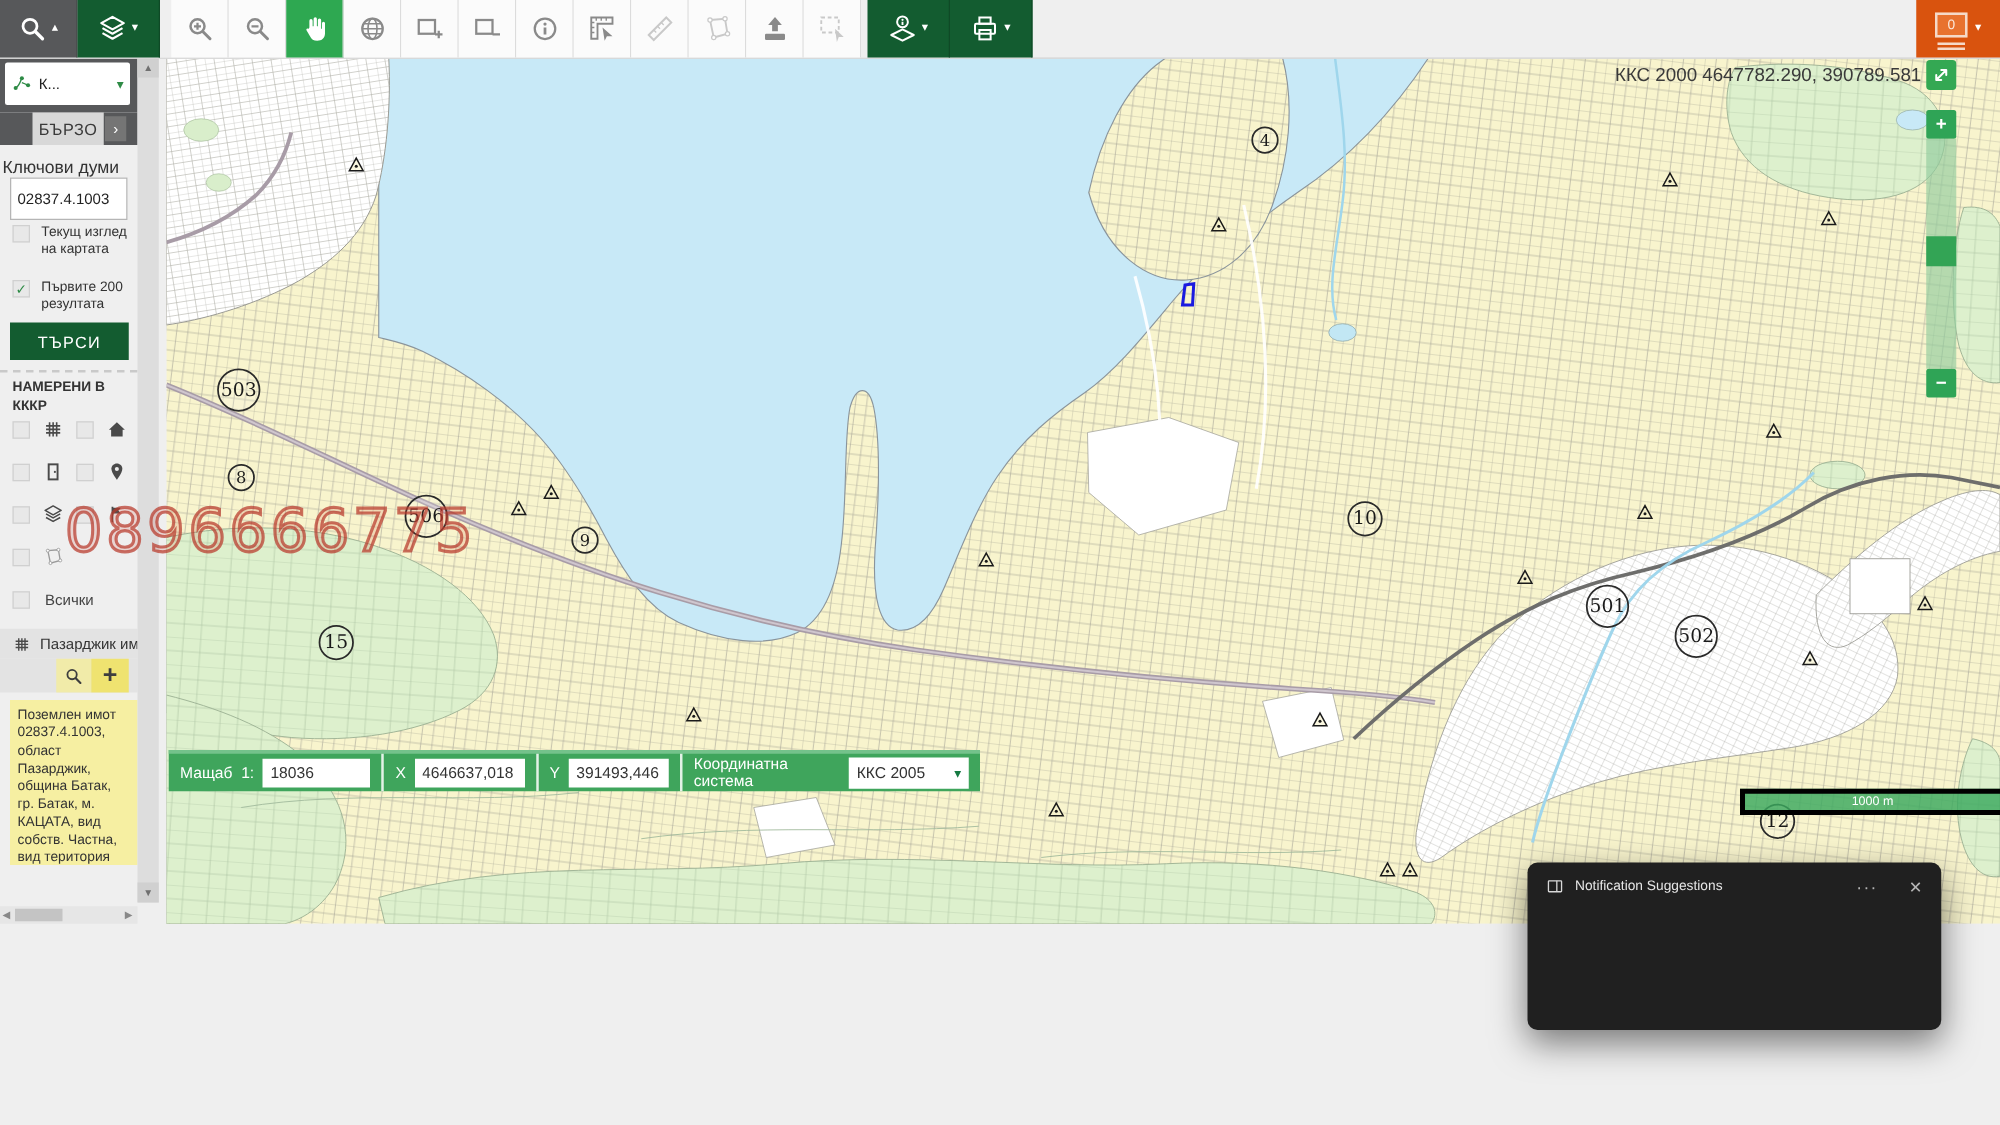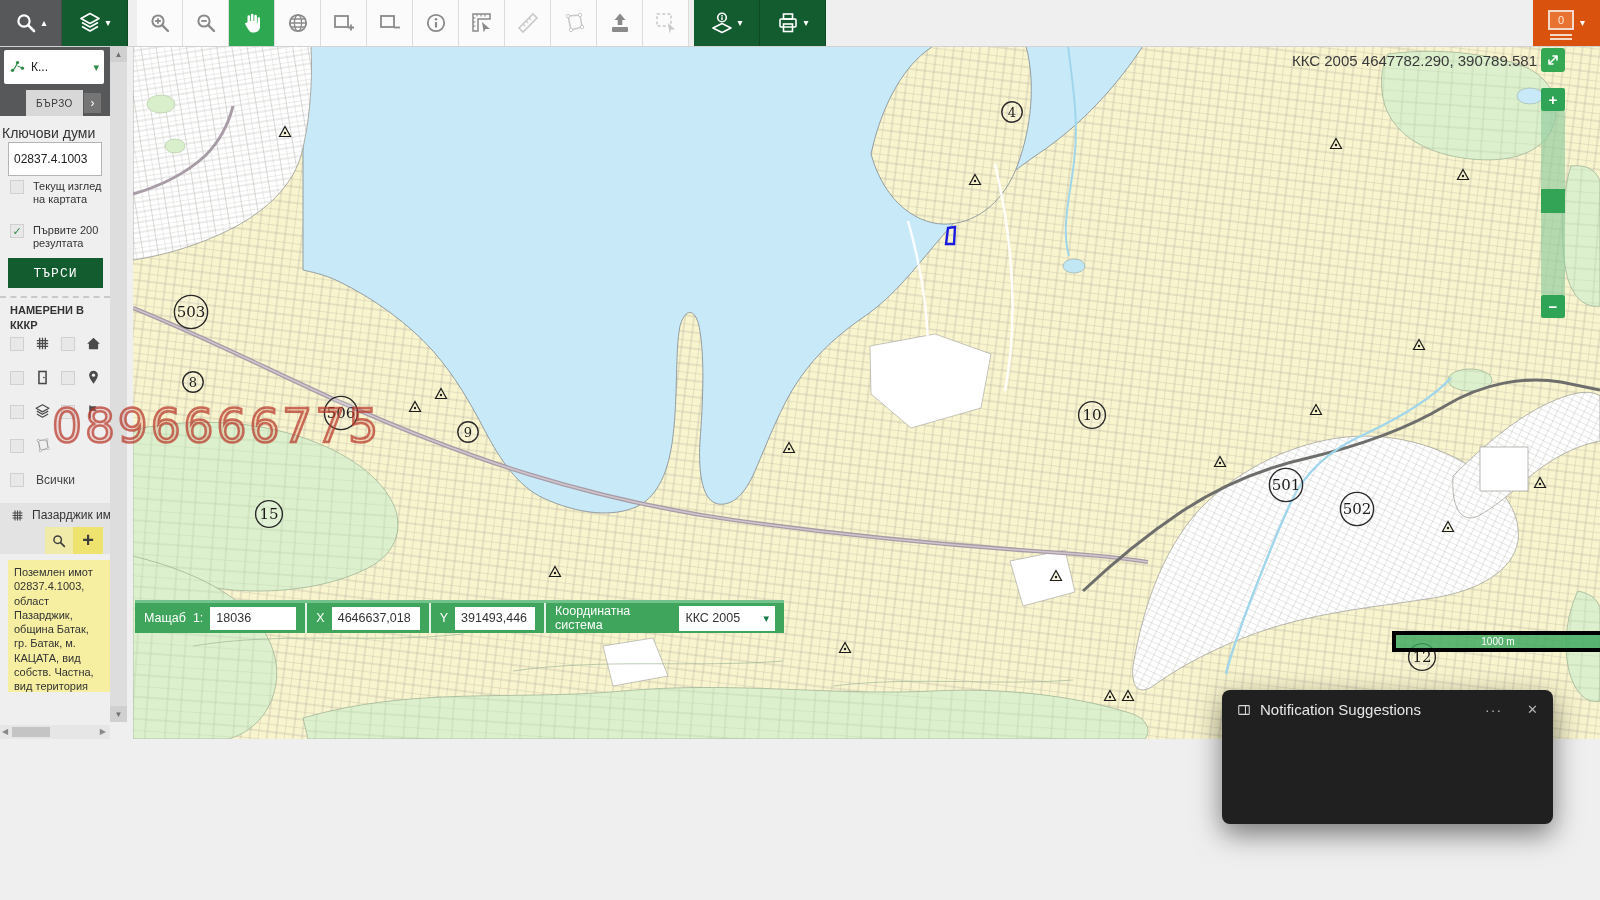--- a/index.html
+++ b/index.html
@@ -35,33 +35,33 @@
   
   .sidebar{position:absolute;left:0;top:46px;width:133px;height:693px;background:#EFEFEF;z-index:10;font-size:11px;}
   .sb-combo-wrap{position:absolute;left:0;top:0;width:110px;height:44px;background:#57585A;}
   .sb-combo{position:absolute;left:4px;top:4px;width:100px;height:34px;background:#FFF;border-radius:2px;
             display:flex;align-items:center;gap:5px;padding:0 5px;box-sizing:border-box;cursor:pointer;}
   .sb-combo .ic{width:17px;height:17px;color:#2E8B46;flex:none;}
   .sb-combo .txt{font-size:12px;color:#222;flex:1;}
   .sb-combo .gcar{color:#2E8B46;font-size:11px;}
   .sb-tabrow{position:absolute;left:0;top:44px;width:110px;height:26px;background:#57585A;}
   .sb-tab{position:absolute;left:26px;top:0;width:57px;height:26px;background:#D8D8D8;color:#3A3A3A;
-          font-size:10px;display:flex;align-items:center;justify-content:center;letter-spacing:.5px;cursor:pointer;}
+          font-size:13px;display:flex;align-items:center;justify-content:center;letter-spacing:.5px;cursor:pointer;}
   .sb-tab-arrow{position:absolute;left:84px;top:3px;width:17px;height:20px;background:#757575;color:#FFF;
           font-size:12px;display:flex;align-items:center;justify-content:center;cursor:pointer;}
   .sb-label{position:absolute;left:2px;top:79px;font-weight:normal;font-size:14px;color:#333;}
   .sb-input{position:absolute;left:8px;top:96px;width:94px;height:24px;border:1px solid #B5B5B5;
             background:#FFF;font-size:12px;color:#222;padding:16px 5px;box-sizing:border-box;font-family:"Liberation Sans",sans-serif;}
   .cb{width:14px;height:14px;background:#E8E8E8;border:1px solid #D0D0D0;box-sizing:border-box;flex:none;
       display:flex;align-items:center;justify-content:center;font-size:11px;color:#2E8B46;cursor:pointer;}
   .opt{position:absolute;left:10px;display:flex;gap:9px;align-items:flex-start;}
   .opt .lbl{width:70px;line-height:1.2;color:#333;}
   .sb-search-btn{position:absolute;left:8px;top:212px;width:95px;height:30px;background:#135C30;color:#FFF;
                  border:none;font-size:13px;letter-spacing:1px;display:flex;align-items:center;justify-content:center;cursor:pointer;
-                 font-family:Liberation Mono, monospace;}
+                 font-family:Liberation Sans, sans-serif;}
   .sb-divider{position:absolute;left:0;top:250px;width:110px;border-top:2px dashed #C9C9C9;}
   .sb-heading{position:absolute;left:10px;top:257px;font-weight:bold;font-size:11px;line-height:1.35;color:#333;width:90px;}
   .iconrow{position:absolute;left:10px;display:flex;align-items:center;gap:10px;}
   .iconrow .ic{width:17px;height:17px;color:#4A4A4A;}
   .iconrow .ic.dim{color:#9A9A9A;}
   .sb-all{position:absolute;left:10px;top:427px;display:flex;align-items:center;gap:12px;font-size:12px;color:#444;}
   .sb-sect{position:absolute;left:0;top:457px;width:110px;height:24px;background:#E3E3E3;display:flex;
            align-items:center;gap:7px;padding:0 10px;box-sizing:border-box;white-space:nowrap;overflow:hidden;}
   .sb-sect .ic{width:15px;height:15px;color:#4A4A4A;flex:none;}
   .sb-sect .txt{font-size:12px;color:#333;}
@@ -111,21 +111,21 @@
   
   .watermark{position:absolute;left:52px;top:398px;z-index:30;font-size:47px;font-weight:normal;
              font-family:"DejaVu Sans",sans-serif;letter-spacing:3px;color:rgba(205,75,58,.16);
              -webkit-text-stroke:2.5px rgba(185,58,45,.72);pointer-events:none;}
 
   
   .notif{position:absolute;left:1222px;top:690px;width:331px;height:134px;background:#202020;border-radius:8px;
          box-shadow:0 10px 28px rgba(0,0,0,.5);z-index:40;color:#FFF;}
   .notif-head{display:flex;align-items:center;gap:9px;padding:11px 15px 0 15px;}
   .notif-head .ic{width:14px;height:14px;color:#D8D8D8;flex:none;}
-  .notif-title{font-size:15px;color:#E6E6E6;flex:1;}
+  .notif-title{font-size:11px;color:#E6E6E6;flex:1;}
   .notif-more{color:#B5B5B5;font-size:14px;letter-spacing:1px;cursor:pointer;}
   .notif-close{color:#B5B5B5;font-size:13px;margin-left:16px;cursor:pointer;}
   .notif-body{padding:10px 15px 0 15px;}
   .notif-h{font-size:14.5px;color:#F4F4F4;}
   .notif-s{font-size:13.5px;color:#ABABAB;margin-top:3px;}
   .notif-btns{display:flex;gap:8px;padding:12px 15px 0 15px;}
   .nbtn{flex:1;height:29px;background:#2E2E2E;border:1px solid #474747;border-radius:4px;color:#F0F0F0;
         font-size:13.5px;display:flex;align-items:center;justify-content:center;cursor:pointer;}
 
   .zlbl{fill:rgba(255,255,255,.15);stroke:#2A2A2A;stroke-width:1.4;}
@@ -486,21 +486,21 @@
             <circle r="16.6" class="zlbl"></circle>
             <text class="zlbl-t" y="4.5" font-size="15">502</text>
           </g>
           <g transform="translate(1289,611)">
             <circle r="13.4" class="zlbl"></circle>
             <text class="zlbl-t" y="4.5" font-size="15">12</text>
           </g>
         </g>
     </svg>
 
-    <div class="coord-readout">ККС 2005 4647782.290, 390789.581</div>
+    <div class="coord-readout">ККС 2000 4647782.290, 390789.581</div>
     <div class="expand-btn">
         <svg class="ic">
           <use href="#ic-expand"></use>
         </svg>
       </div>
 
     <div class="zoomslider">
       <div class="zs-btn">+</div>
       <div class="zs-track">
         <div class="zs-handle"></div>

